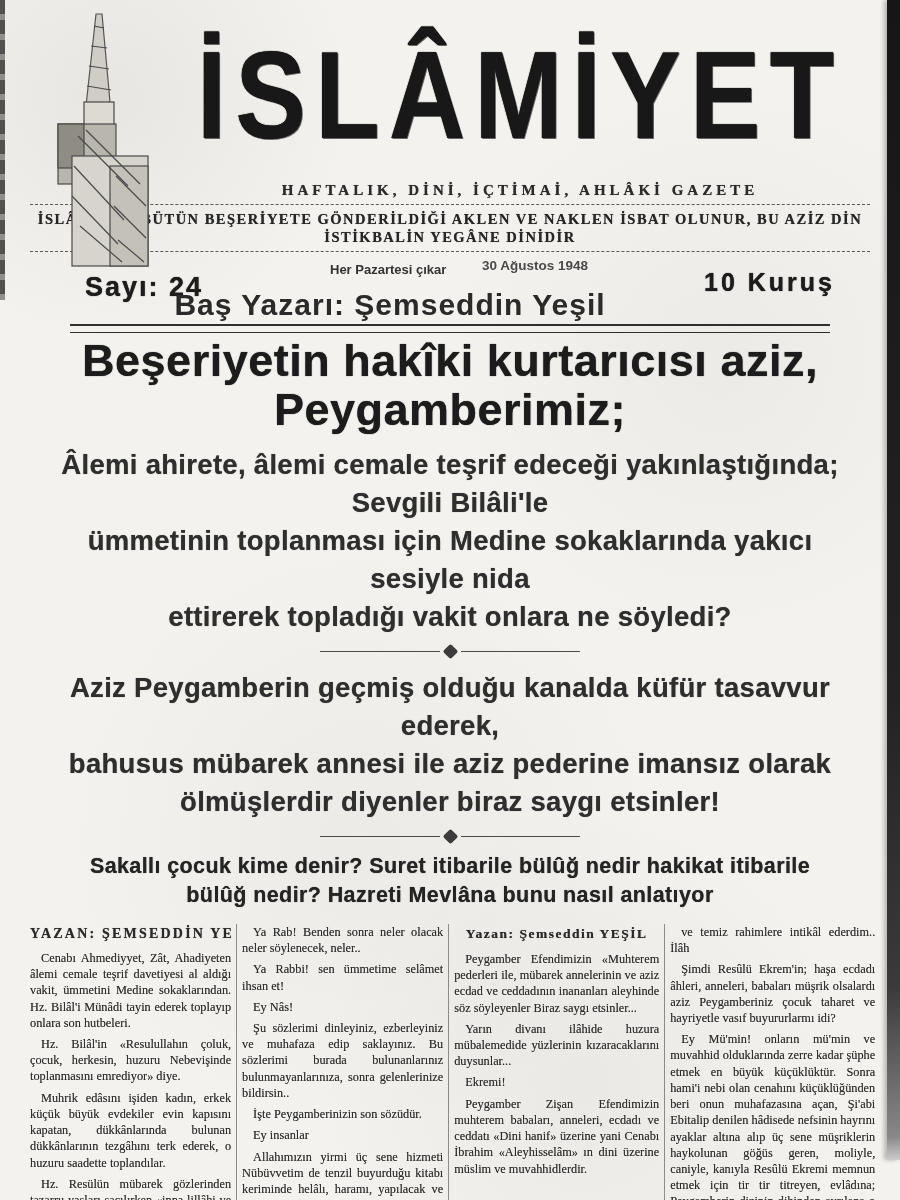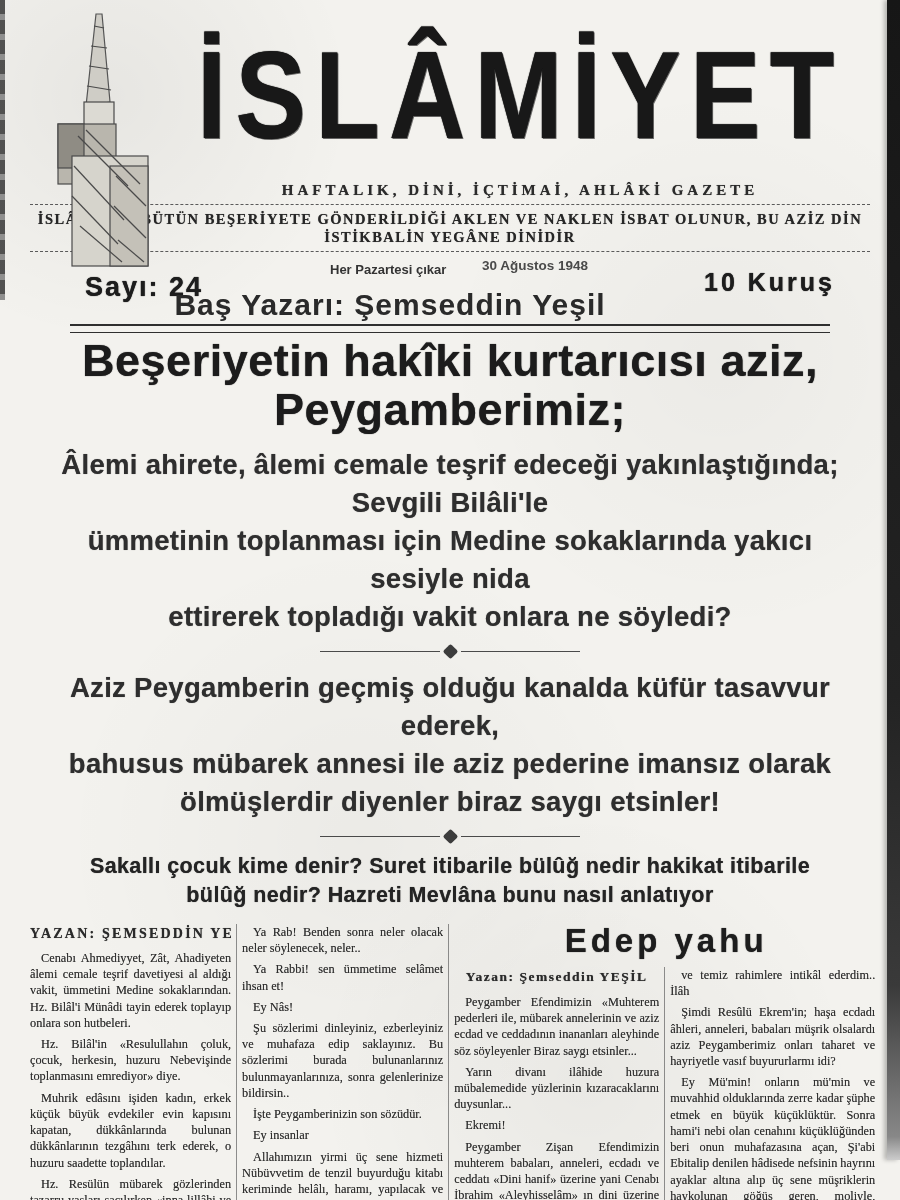--- a/index.html
+++ b/index.html
@@ -207,36 +207,35 @@
           <p>İşte Peygamberinizin son sözüdür.</p>
           <p>Ey insanlar</p>
           <p>Allahımızın yirmi üç sene hizmeti Nübüvvetim de tenzil buyurduğu kitabı keriminde helâlı, haramı, yapılacak ve yapılmayacak bütün işleri aşikâr beyan buyuruldu.</p>
         </div>
 
     </div>
 
     <div class="col-divider"></div>
 
     <div class="right-half">
-      <div class="edep-title">Edep  yahu</div>
       <div class="edep-cols">
         <div class="col">
           <div class="byline-edep">Yazan: Şemseddin YEŞİL</div>
           <div class="col-paras">
               <p>Peygamber Efendimizin «Muhterem pederleri ile, mübarek annelerinin ve aziz ecdad ve ceddadının inananları aleyhinde söz söyleyenler Biraz saygı etsinler...</p>
               <p>Yarın divanı ilâhide huzura mübalemedide yüzlerinin kızaracaklarını duysunlar...</p>
               <p>Ekremi!</p>
               <p>Peygamber Zişan Efendimizin muhterem babaları, anneleri, ecdadı ve ceddatı «Dini hanif» üzerine yani Cenabı İbrahim «Aleyhisselâm» ın dini üzerine müslim ve muvahhidlerdir.</p>
             </div>
         </div>
         <div class="col-divider"></div>
         <div class="col">
           <div class="col-paras">
               <p>ve temiz rahimlere intikâl ederdim.. İlâh</p>
-              <p>Şimdi Resûlü Ekrem'in; haşa ecdadı âhleri, anneleri, babaları müşrik olsalardı aziz Peygamberimiz onları taharet ve hayriyetle vasıf buyururlarmı idi?</p>
+              <p>Şimdi Resûlü Ekrem'in; haşa ecdadı âhleri, anneleri, babaları müşrik olsalardı aziz Peygamberiniz çocuk taharet ve hayriyetle vasıf buyururlarmı idi?</p>
               <p>Ey Mü'min! onların mü'min ve muvahhid olduklarında zerre kadar şüphe etmek en büyük küçüklüktür. Sonra hami'i nebi olan cenahını küçüklüğünden beri onun muhafazasına açan, Şi'abi Ebitalip denilen hâdisede nefsinin hayrını ayaklar altına alıp üç sene müşriklerin haykolunan göğüs geren, moliyle, caniyle, kanıyla Resûlü Ekremi memnun etmek için tir tir titreyen, evlâdına; Peygamberin dizinin dibinden ayrılana o ne söylerse şartsız kayıtsız itaat ve inkiyat et diye emir veren Cenabı Ebutali Bin insanı aleyhinde bulunup imansız gitti demek ne kadar ayıp ve günlüktür.</p>
             </div>
         </div>
       </div>
     </div>
   </div>
 
 </div>
 
 </body></html>

